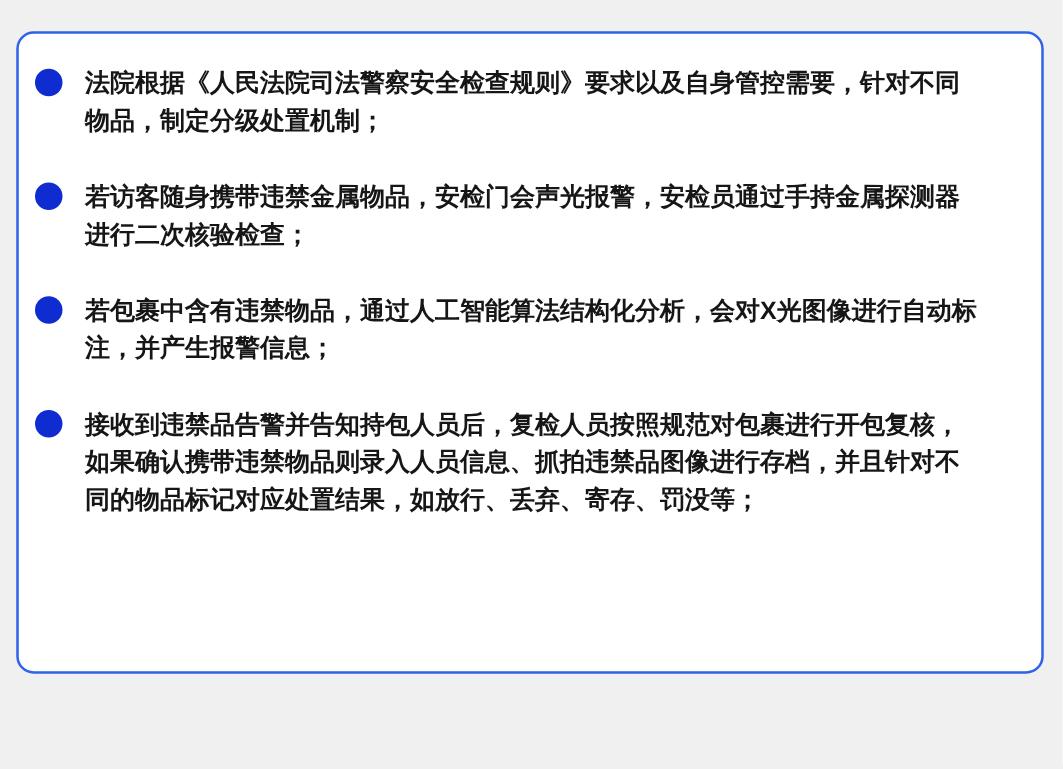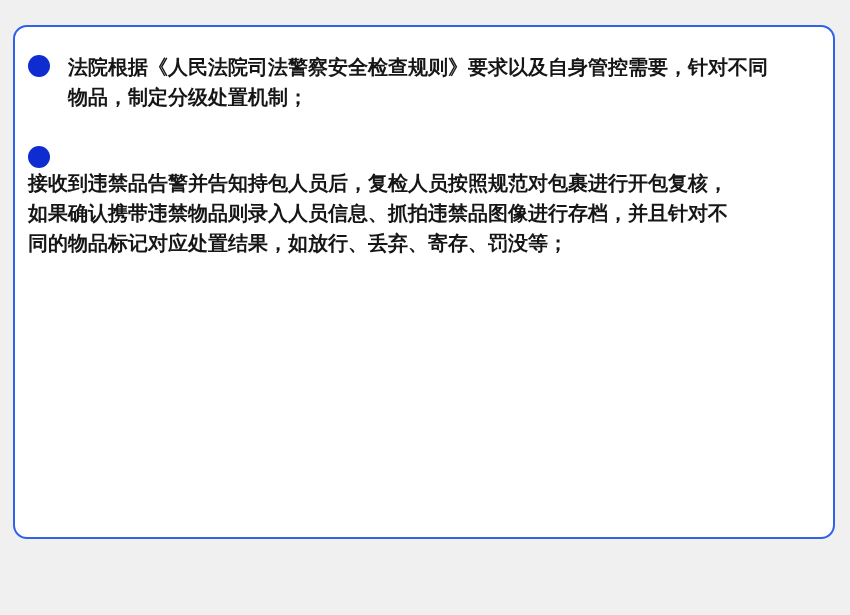--- a/index.html
+++ b/index.html
@@ -26,21 +26,20 @@
     border-radius: 14px;
     padding: 25px 40px 28px 13px;
   }
   .item {
     display: flex;
     align-items: flex-start;
     margin-bottom: 31px;
   }
   .item:last-child {
     margin-bottom: 0;
-    flex-direction: column;
   }
   .dot {
     flex: 0 0 auto;
     width: 22px;
     height: 22px;
     margin-top: 3px;
     margin-right: 18px;
     border-radius: 50%;
     background: var(--bullet-color, #0f2cd0);
   }
@@ -59,21 +58,31 @@
 
 <div class="card">
 
   <div class="item">
     <span class="dot"></span>
     <p class="txt">法院根据《人民法院司法警察安全检查规则》要求以及自身管控需要，针对不同
 物品，制定分级处置机制；</p>
   </div>
 
 
+  <div class="item">
+    <span class="dot"></span>
+    <p class="txt">若访客随身携带违禁金属物品，安检门会声光报警，安检员通过手持金属探测器
+进行二次核验检查；</p>
+  </div>
 
+  <div class="item">
+    <span class="dot"></span>
+    <p class="txt">若包裹中含有违禁物品，通过人工智能算法结构化分析，会对X光图像进行自动标
+注，并产生报警信息；</p>
+  </div>
 
   <div class="item">
     <span class="dot"></span>
     <p class="txt">接收到违禁品告警并告知持包人员后，复检人员按照规范对包裹进行开包复核，
 如果确认携带违禁物品则录入人员信息、抓拍违禁品图像进行存档，并且针对不
 同的物品标记对应处置结果，如放行、丢弃、寄存、罚没等；</p>
   </div>
 
 </div>
 

